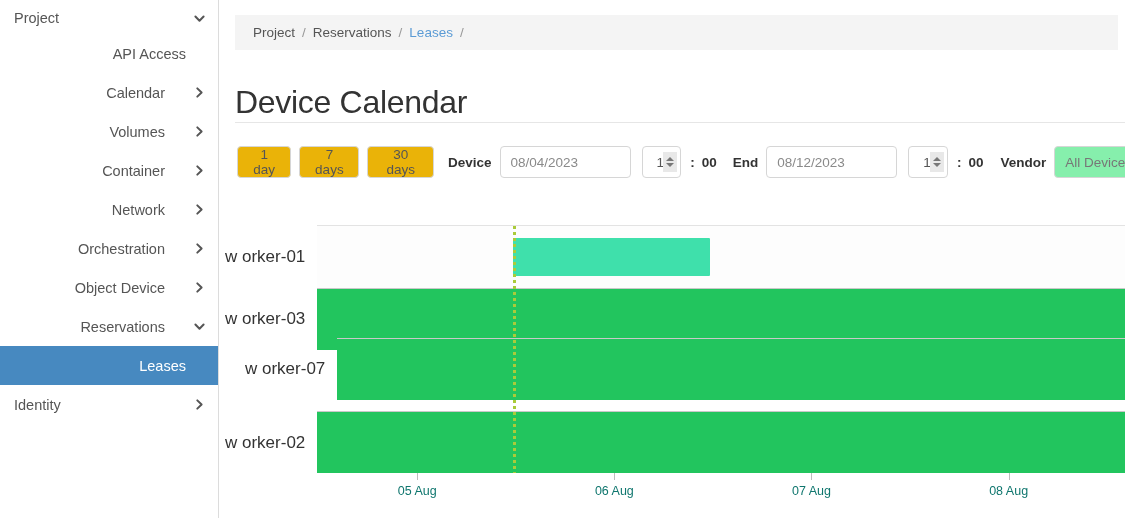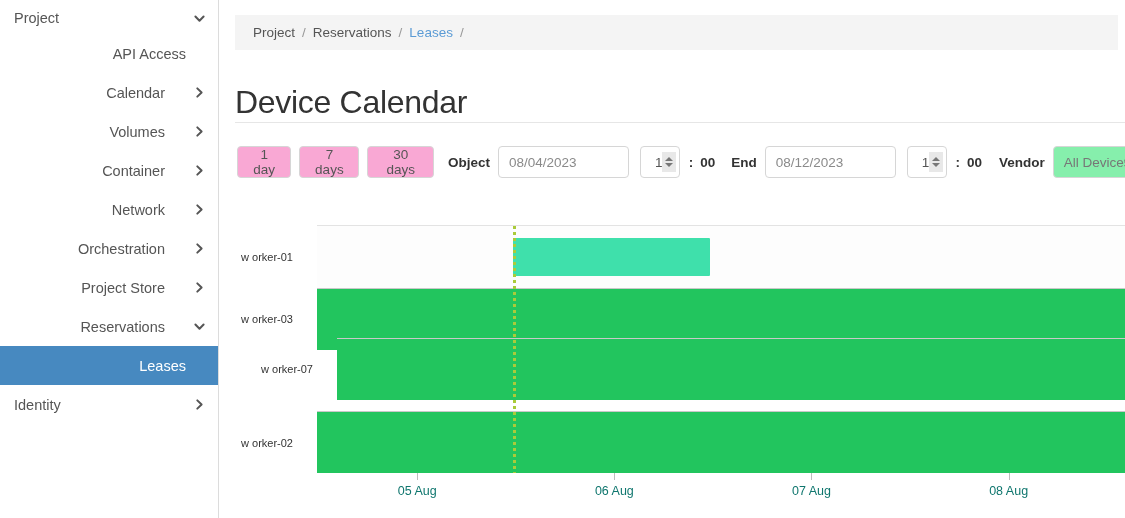--- a/index.html
+++ b/index.html
@@ -81,21 +81,21 @@
     position: absolute; left: 18px; top: 145px;
     height: 34px;
     display: flex; align-items: center;
   }
   .range-btn {
     height: 32px;
     padding: 0 12px;
     margin-right: 8px;
     border: 1px solid #d6d6d6;
     border-radius: 4px;
-    background: #f9a8d4;
+    background: #eab308;
     color: #555555;
     font-size: 13.5px;
     font-family: "Liberation Sans", sans-serif;
     display: flex; align-items: center; justify-content: center;
     cursor: pointer;
   }
   .tb-label {
     font-size: 13.5px; font-weight: bold; color: #333333;
     margin: 0 8px 0 6px;
     white-space: nowrap;
@@ -177,22 +177,22 @@
     position: absolute; left: 0; width: 100%;
     height: 60px;
   }
   .lane.even { background: #fdfdfd; }
   .lane.odd  { background: #22c55e; border-top: 1px solid #c9c9c9; }
   .lane-label {
     position: absolute;
     right: 100%;
     width: 92px;
     padding-right: 8px;
-    text-align: center;
-    font-size: 11px;
+    text-align: left;
+    font-size: 17px;
     color: #333333;
     top: 50%;
     transform: translateY(-50%);
     white-space: nowrap;
   }
   .bar {
     position: absolute;
     background: #3fe0ab;
     border-radius: 1px;
   }
@@ -275,21 +275,21 @@
       </div>
       <div class="nav-row plain">
         <span class="nav-label lbl-center">Orchestration</span>
         <span class="nav-chevron">
           <svg width="13" height="13" viewBox="0 0 13 13">
             <path d="M4.3 2.4 L8.6 6.5 L4.3 10.6" fill="none" stroke="currentColor" stroke-width="2" stroke-linecap="round" stroke-linejoin="round"></path>
           </svg>
         </span>
       </div>
       <div class="nav-row plain">
-        <span class="nav-label lbl-center">Project Store</span>
+        <span class="nav-label lbl-center">Object Device</span>
         <span class="nav-chevron">
           <svg width="13" height="13" viewBox="0 0 13 13">
             <path d="M4.3 2.4 L8.6 6.5 L4.3 10.6" fill="none" stroke="currentColor" stroke-width="2" stroke-linecap="round" stroke-linejoin="round"></path>
           </svg>
         </span>
       </div>
       <div class="nav-row plain">
         <span class="nav-label lbl-center">Reservations</span>
         <span class="nav-chevron">
           <svg width="13" height="13" viewBox="0 0 13 13">
@@ -324,21 +324,21 @@
 
     <h1 id="page-title">Device Calendar</h1>
     <div id="title-rule"></div>
 
     <div id="toolbar">
 
       <button class="range-btn">1 day</button>
       <button class="range-btn">7 days</button>
       <button class="range-btn">30 days</button>
 
-      <span class="tb-label">Object</span>
+      <span class="tb-label">Device</span>
       <input class="date-input" type="text" value="08/04/2023" style="">
 
       <div class="num-wrap">
         <span class="num-val">14</span>
         <span class="spinner">
           <span class="ar up"></span>
             <span class="ar dn"></span>
         </span>
       </div>
       <span class="colon">:</span>

